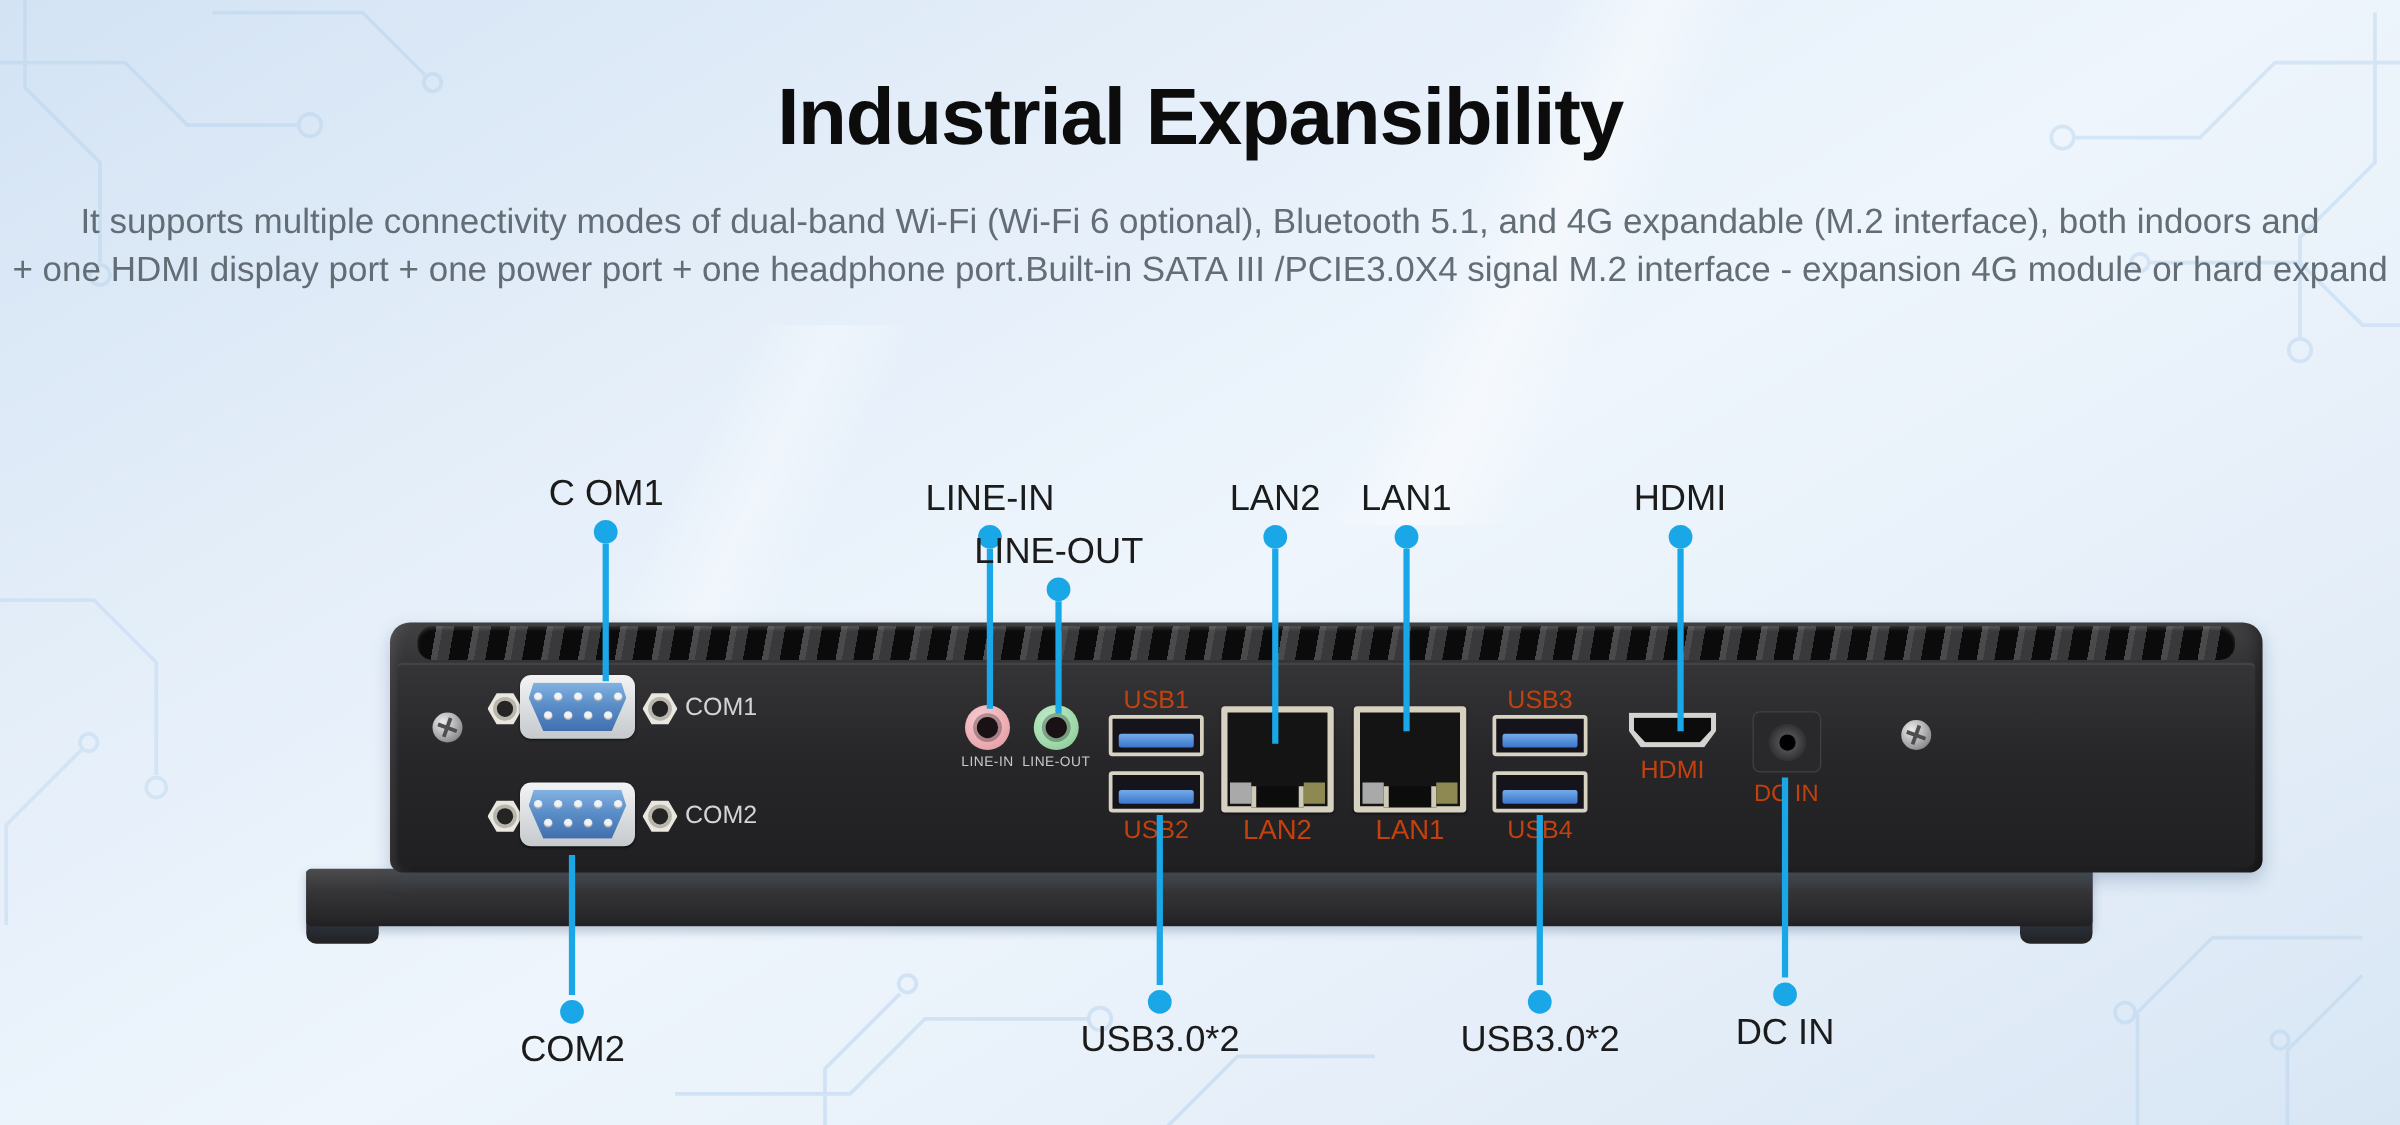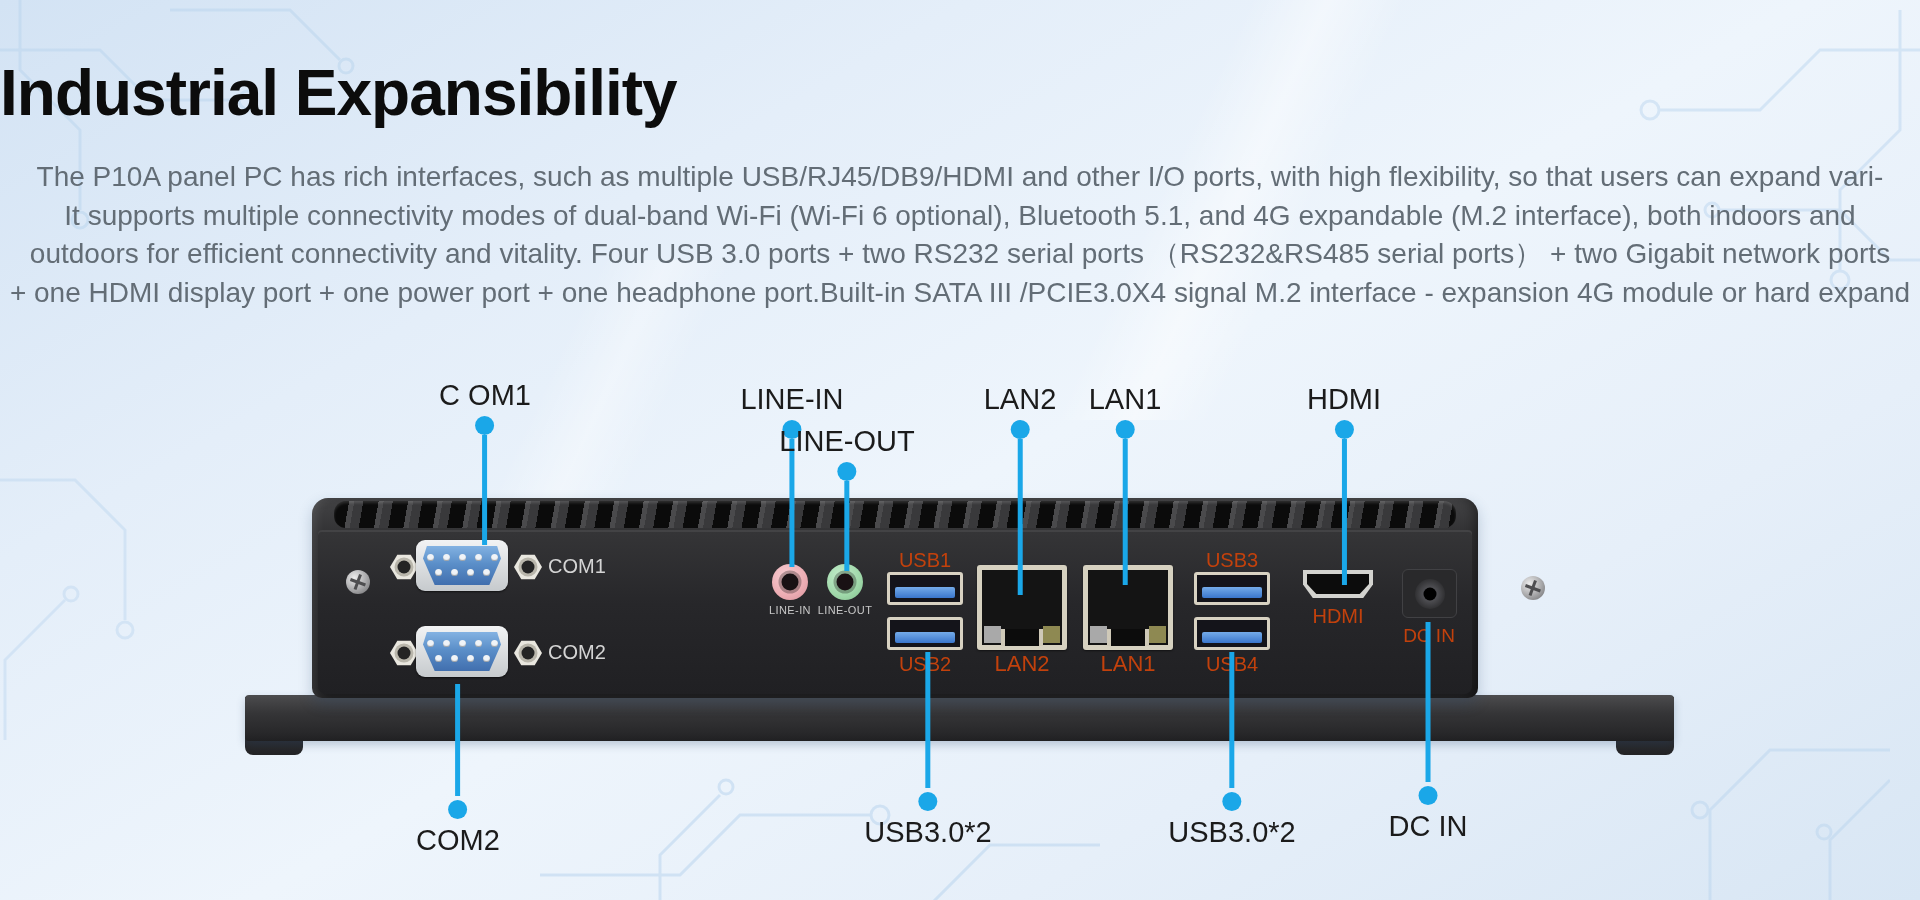--- a/index.html
+++ b/index.html
@@ -11,21 +11,21 @@
   html,body{width:1920px;height:900px;overflow:hidden;}
   body{
     font-family:"Liberation Sans","DejaVu Sans",sans-serif;
     background:linear-gradient(150deg,#d3e3f4 0%,#e4eef9 28%,#eef5fc 52%,#e6eff9 74%,#d8e6f4 100%);
     position:relative;
   }
   .streak{position:absolute;pointer-events:none;}
   .circuit{position:absolute;pointer-events:none;opacity:.55;}
   .page-title{
     position:absolute;left:0;top:56px;width:100%;
-    text-align:left;font-size:64px;font-weight:800;letter-spacing:-1px;
+    text-align:center;font-size:64px;font-weight:800;letter-spacing:-1px;
     color:var(--title);
   }
   .desc{position:absolute;left:0;top:158px;width:100%;text-align:center;color:var(--body);}
   .desc-line{font-size:28px;line-height:38.5px;white-space:nowrap;}
   
   .callout{position:absolute;display:flex;flex-direction:column;align-items:center;transform:translateX(-50%);z-index:6;}
   .co-label{font-size:29px;color:#1b1b1b;line-height:34px;white-space:nowrap;}
   .co-dot{width:19px;height:19px;border-radius:50%;background:var(--accent);margin-top:4px;flex:none;}
   .co-dot.b{margin:4px 0;}
   .co-line{width:5px;background:var(--accent);flex:none;}
@@ -114,23 +114,21 @@
     <circle cx="230" cy="140" r="8"></circle>
   <path d="M360 240 V170 L420 110"></path>
     <circle cx="354" cy="162" r="7"></circle>
 </svg>
 <div class="streak" style="left:860px;top:-40px;width:760px;height:460px;background:linear-gradient(115deg,transparent 42%,rgba(255,255,255,.45) 50%,transparent 58%);"></div>
 <div class="streak" style="left:120px;top:260px;width:900px;height:420px;background:linear-gradient(115deg,transparent 44%,rgba(255,255,255,.35) 50%,transparent 56%);"></div>
 
 <h1 class="page-title">Industrial Expansibility</h1>
 
 <div class="desc">
-  <div class="desc-line">The P10A panel PC has rich interfaces, such as multiple USB/RJ45/DB9/HDMI and other I/O ports, with high flexibility, so that users can expand vari-</div>
   <div class="desc-line">It supports multiple connectivity modes of dual-band Wi-Fi (Wi-Fi 6 optional), Bluetooth 5.1, and 4G expandable (M.2 interface), both indoors and</div>
-  <div class="desc-line">outdoors for efficient connectivity and vitality. Four USB 3.0 ports + two RS232 serial ports （RS232&amp;RS485 serial ports） + two Gigabit network ports</div>
   <div class="desc-line">+ one HDMI display port + one power port + one headphone port.Built-in SATA III /PCIE3.0X4 signal M.2 interface - expansion 4G module or hard expand</div>
 </div>
 
 <div class="callout" style="left:485px;top:378px;">
   <div class="co-label">C OM1</div>
   <div class="co-dot"></div>
   <div class="co-line" style="height:110px;"></div>
 </div>
 <div class="callout" style="left:792px;top:382px;">
   <div class="co-label">LINE-IN</div>
@@ -176,21 +174,21 @@
 <div class="callout" style="left:1428px;top:622px;">
   <div class="co-line" style="height:160px;"></div>
   <div class="co-dot b"></div>
   <div class="co-label">DC IN</div>
 </div>
 
 <div class="foot" style="left:245px;"></div>
 <div class="foot" style="left:1616px;"></div>
 <div class="bracket"></div>
 
-<div class="device" style="left:312px;top:498px;width:1166px;height:200px;">
+<div class="device" style="left:312px;top:498px;width:1498px;height:200px;">
   <div class="chassis"></div>
   <div class="vents"></div>
   <div class="face"></div>
 
   <div class="screw" style="left:34px;top:72px;"></div>
   <div class="screw" style="left:1209px;top:78px;"></div>
 
   <div class="hex" style="left:78px;top:55px;"></div>
   <div class="db9" style="left:104px;top:42px;">
     <div class="db9-body">

